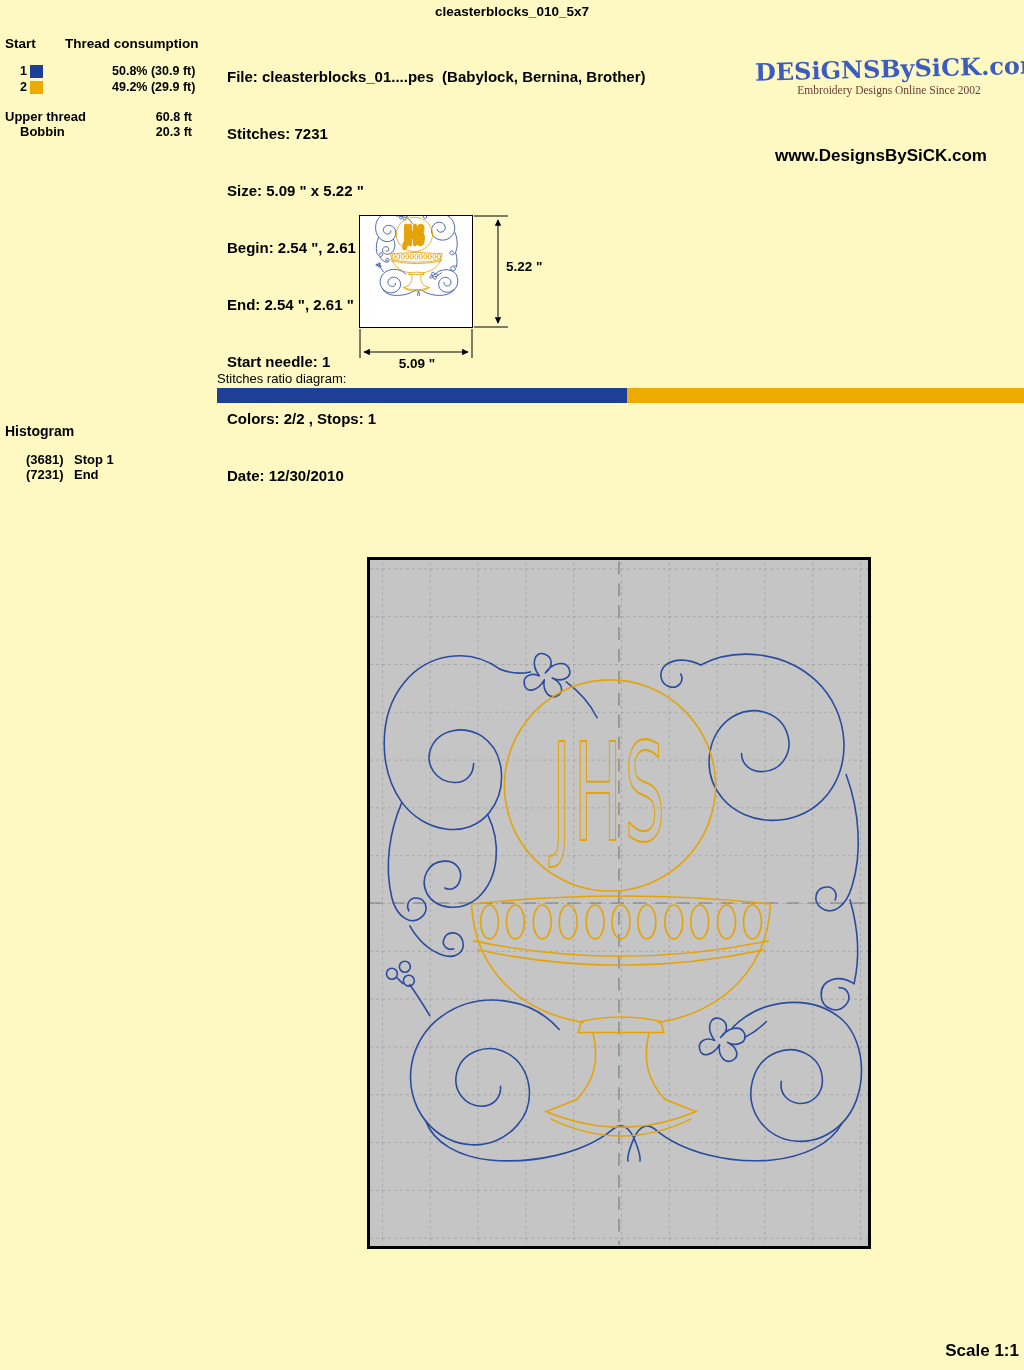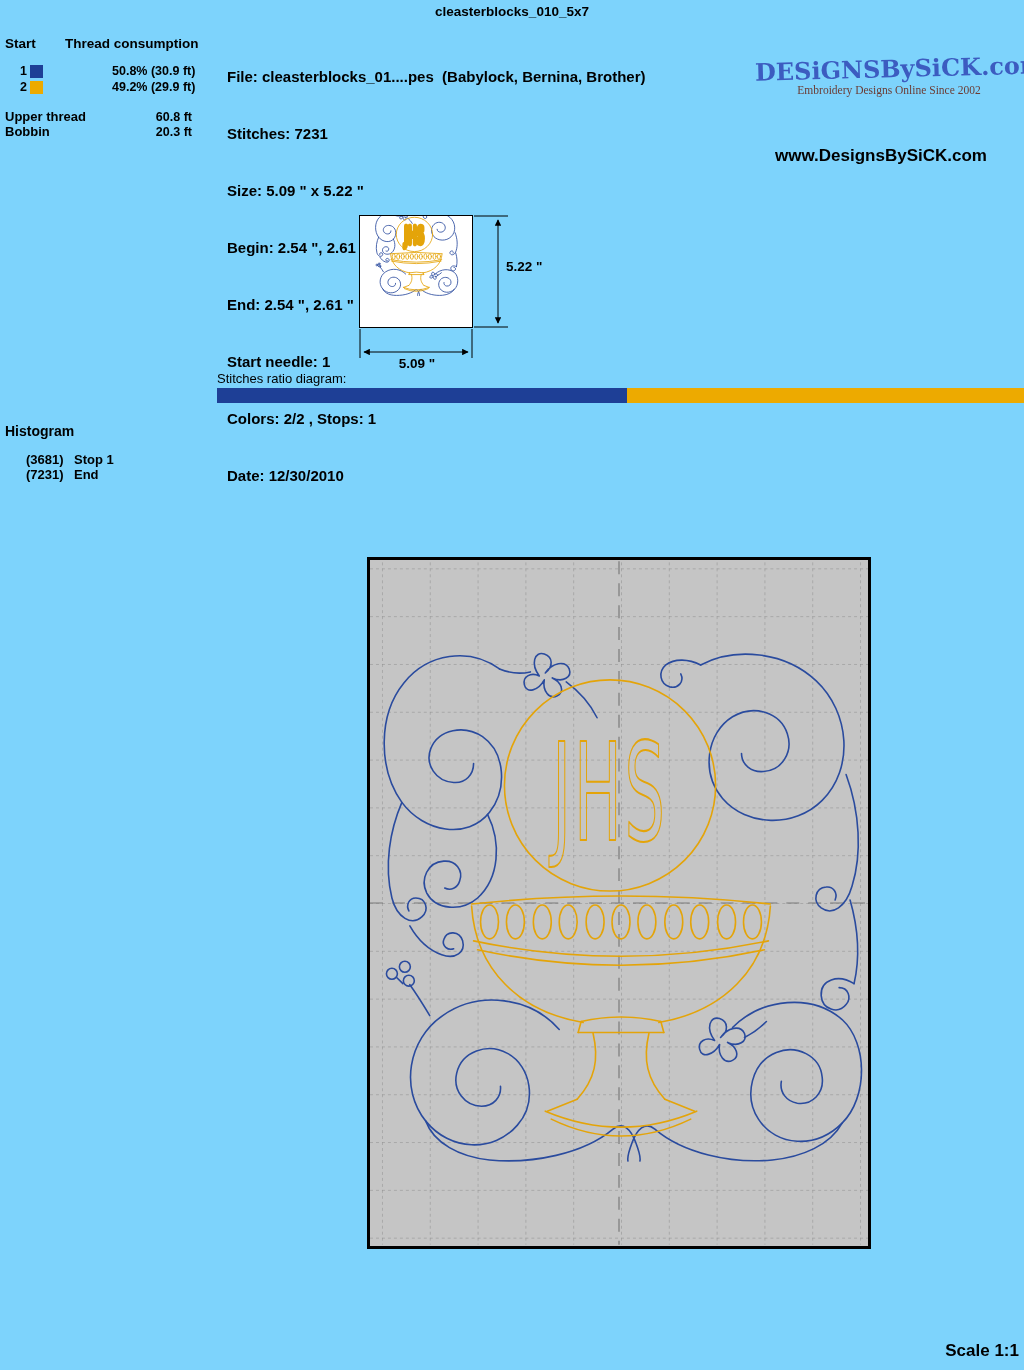--- a/index.html
+++ b/index.html
@@ -1,16 +1,16 @@
 <!DOCTYPE html>
 <html><head>
 <meta charset="utf-8">
 <style>
   html,body{margin:0;padding:0;background:#fff;}
-  .canvas{position:relative;width:1024px;height:1370px;background:#7dd3fc;overflow:hidden;
+  .canvas{position:relative;width:1024px;height:1370px;background:#fef9c3;overflow:hidden;
           font-family:"Liberation Sans","DejaVu Sans",sans-serif;color:#000;}
   .abs{position:absolute;}
   .title{top:4px;left:0;width:100%;text-align:center;font-size:13.5px;font-weight:bold;}
   
   .th-h{top:36px;font-size:13.5px;font-weight:bold;}
   .nrow-num{font-size:12.5px;font-weight:bold;}
   .nrow-sq{width:13px;height:13px;}
   .nrow-val{font-size:12.5px;font-weight:bold;}
   .tt-lab{font-size:13px;font-weight:bold;}
   .tt-val{font-size:12.5px;font-weight:bold;text-align:right;width:52px;}
@@ -136,21 +136,21 @@
   <div class="abs nrow-num" style="left:20px;top:64px;">1</div>
   <div class="abs nrow-sq" style="left: 30px; top: 65px; background: rgb(30, 63, 150);"></div>
   <div class="abs nrow-val" style="left:112px;top:64px;">50.8% (30.9 ft)</div>
 
   <div class="abs nrow-num" style="left:20px;top:80px;">2</div>
   <div class="abs nrow-sq" style="left: 30px; top: 81px; background: rgb(237, 170, 0);"></div>
   <div class="abs nrow-val" style="left:112px;top:80px;">49.2% (29.9 ft)</div>
 
   <div class="abs tt-lab" style="left:5px;top:109px;">Upper thread</div>
   <div class="abs tt-val" style="left:140px;top:110px;">60.8 ft</div>
-  <div class="abs tt-lab" style="left:5px;top:124px;text-align:right;">Bobbin</div>
+  <div class="abs tt-lab" style="left:20px;top:124px;text-align:right;">Bobbin</div>
   <div class="abs tt-val" style="left:140px;top:125px;">20.3 ft</div>
 
   <div class="abs info">
     <div>File: cleasterblocks_01....pes  (Babylock, Bernina, Brother)</div>
     <div>Stitches: 7231</div>
     <div>Size: 5.09 " x 5.22 "</div>
     <div>Begin: 2.54 ", 2.61 "</div>
     <div>End: 2.54 ", 2.61 "</div>
     <div>Start needle: 1</div>
     <div>Colors: 2/2 , Stops: 1</div>

